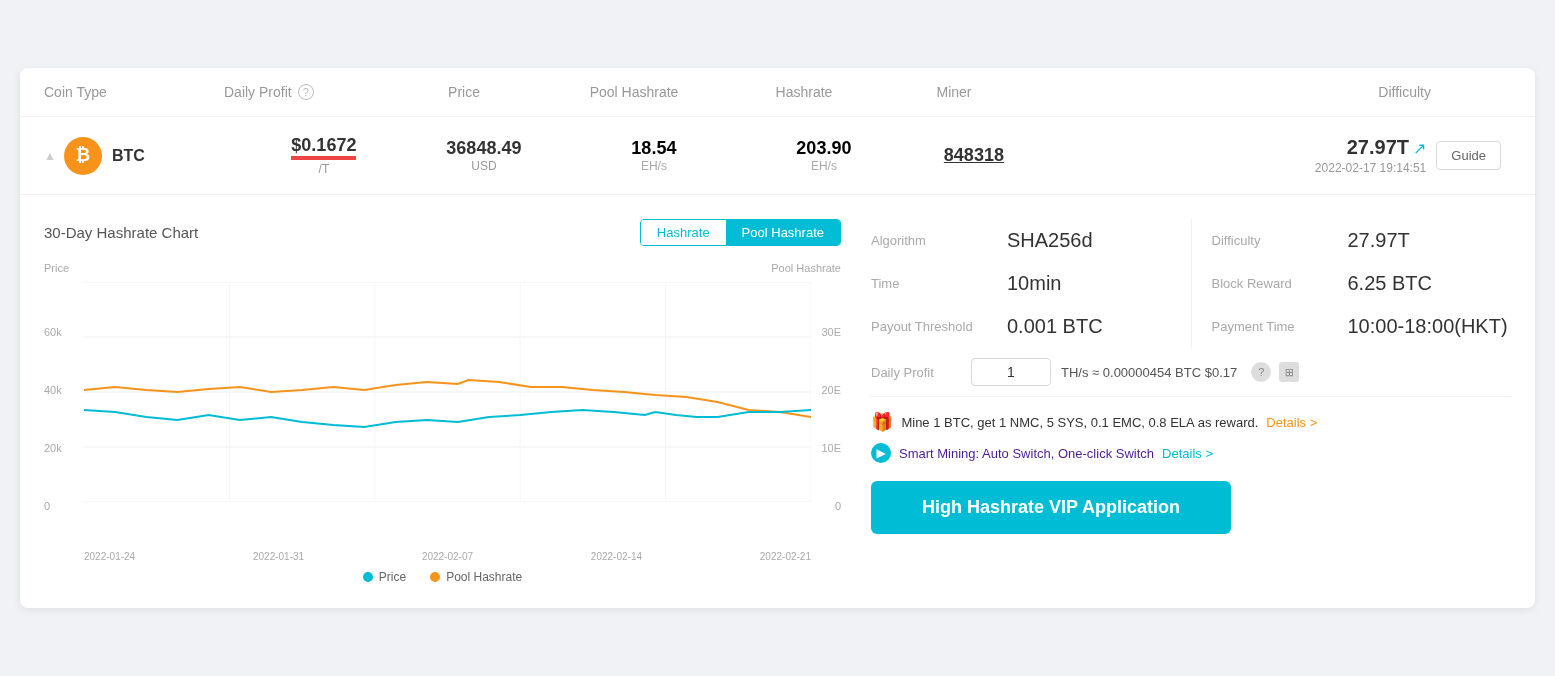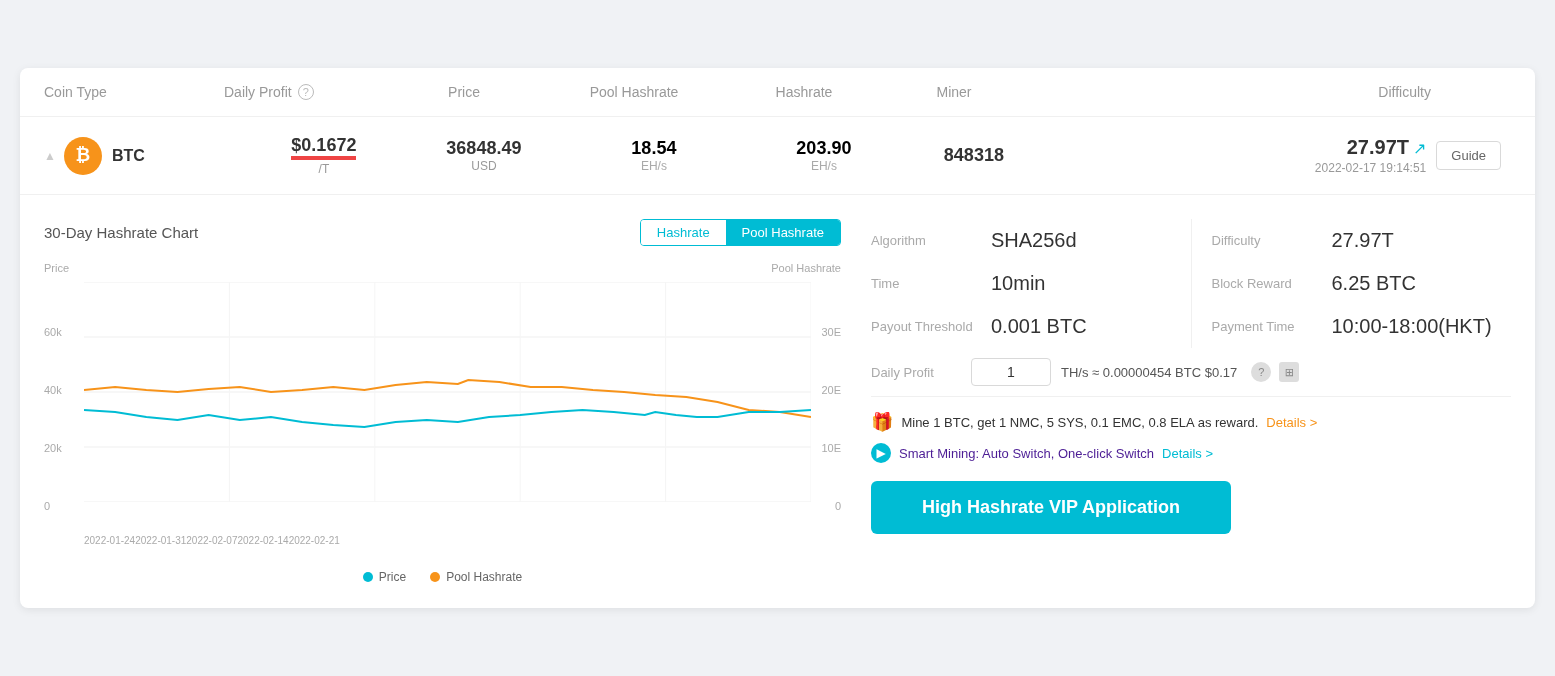--- a/index.html
+++ b/index.html
@@ -59,21 +59,21 @@
     }
     .btc-label { font-size: 16px; font-weight: 600; color: #333; }
     .btc-row .col-profit { width: 160px; text-align: center; }
     .profit-val { font-size: 18px; font-weight: 700; color: #333; border-bottom: 4px solid #ef4444; display: inline-block; }
     .profit-sub { font-size: 12px; color: #999; margin-top: 2px; }
     .btc-row .col-price { width: 160px; text-align: center; }
     .price-main { font-size: 18px; font-weight: 600; color: #333; }
     .price-sub { font-size: 12px; color: #999; }
     .btc-row .col-pool { width: 180px; text-align: center; }
     .btc-row .col-hashrate { width: 160px; text-align: center; }
-    .btc-row .col-miner { width: 140px; text-align: center; font-size: 18px; font-weight: 600; color: #333; }
+    .btc-row .col-miner { width: 140px; text-align: center; font-size: 18px; font-weight: 600; color: #333; text-decoration: underline; }
     .btc-row .col-difficulty { flex: 1; text-align: right; padding-right: 10px; display: flex; align-items: center; justify-content: flex-end; gap: 10px; }
     .diff-main { font-size: 20px; font-weight: 700; color: #333; }
     .diff-arrow { color: #00bcd4; font-size: 16px; }
     .diff-sub { font-size: 12px; color: #999; margin-top: 2px; }
     .guide-btn {
       border: 1px solid #d9d9d9;
       background: #fff;
       border-radius: 4px;
       padding: 6px 14px;
       font-size: 13px;
@@ -138,42 +138,44 @@
       text-align: right;
     }
     .axis-label { font-size: 11px; color: #aaa; }
     .axis-title { font-size: 11px; color: #aaa; margin-bottom: 6px; }
     .chart-svg-wrapper {
       position: absolute;
       left: 40px; right: 30px; top: 20px; bottom: 60px;
     }
     .x-labels {
       position: absolute;
-      bottom: 16px; left: 40px; right: 30px;
-      display: flex;
+      bottom: 0; left: 40px; right: 30px;
+      display: flex;
+      justify-content: space-between;
     }
     .x-label { font-size: 10px; color: #aaa; }
     .chart-legend {
       display: flex;
       gap: 24px;
       justify-content: center;
       margin-top: 8px;
     }
     .legend-item { display: flex; align-items: center; gap: 6px; font-size: 12px; color: #666; }
     .legend-dot { width: 10px; height: 10px; border-radius: 50%; }
 
     
     .info-section {
       width: 640px;
       flex-shrink: 0;
     }
     .info-row {
       display: flex;
       align-items: center;
       padding: 10px 0;
+      gap: 16px;
     }
     .info-label { font-size: 13px; color: #aaa; width: 120px; flex-shrink: 0; }
     .info-value { font-size: 20px; color: #333; font-weight: 500; }
 
     .daily-profit-row {
       display: flex;
       align-items: center;
       gap: 10px;
       padding: 10px 0;
       border-bottom: 1px solid #f0f0f0;

